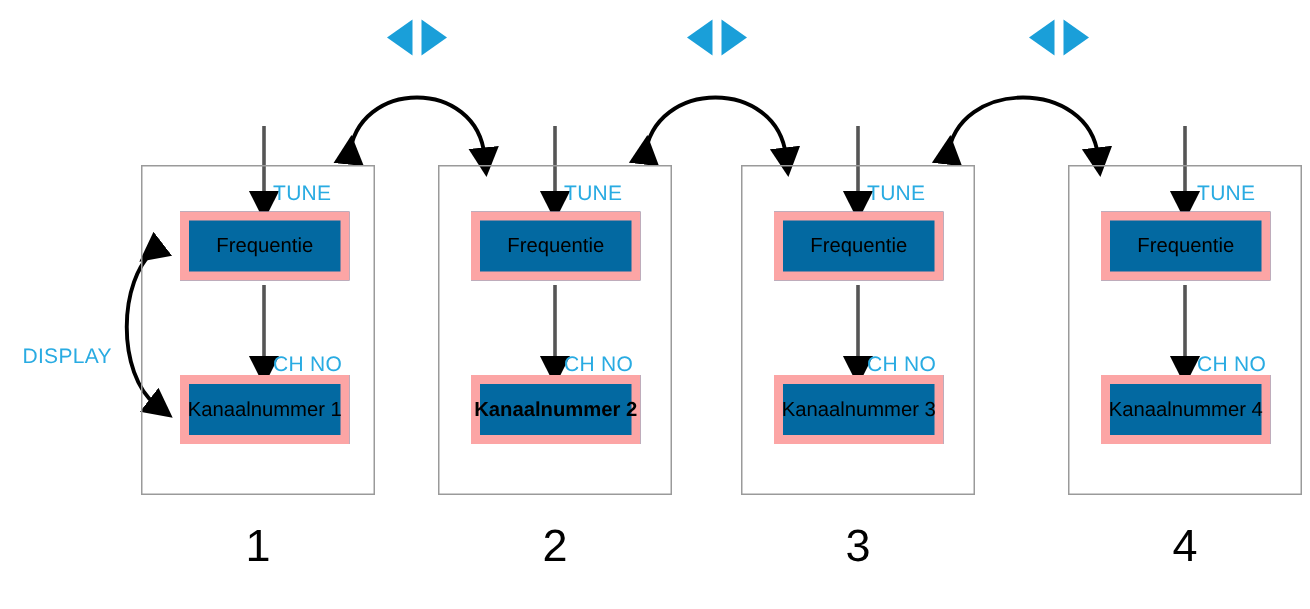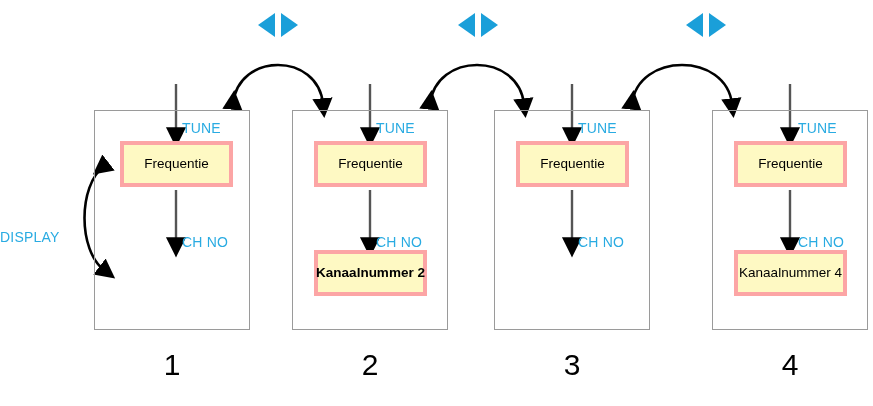--- a/index.html
+++ b/index.html
@@ -24,22 +24,22 @@
   }
   .panel {
     position: absolute;
     box-sizing: border-box;
     border: 1.5px solid #9a9a9a;
     background: transparent;
   }
   .inner-box {
     position: absolute;
     box-sizing: border-box;
-    border: 4px solid #fca5a5;
-    background: #fef9c3;
+    border: 6px solid #fca5a5;
+    background: #0369a1;
     display: flex;
     align-items: center;
     justify-content: center;
   }
   .inner-box span {
     font-size: 13.5px;
     color: #000000;
     line-height: 1;
     white-space: nowrap;
   }
@@ -121,24 +121,27 @@
       <path d="M632,104 C 638,52 726,52 732,104" fill="none" stroke="#000000" stroke-width="2.6" marker-start="url(#ah)" marker-end="url(#ah)"></path>
     </g>
   </svg>
 
   <div class="panel" style="left:94px; top:110px; width:156px; height:220px;"></div>
 
   <div class="inner-box" style="left:120px; top:141px; width:113px; height:46px;">
     <span>Frequentie</span>
   </div>
 
+  <div class="inner-box" style="left:120px; top:250px; width:113px; height:46px;">
+    <span>Kanaalnummer 1</span>
+  </div>
 
   <div class="blue-label" style="left:182px; top:96px;">TUNE</div>
   <div class="blue-label" style="left:182px; top:210px;">CH NO</div>
-  <div class="blue-label" style="left:0; top:205px;">DISPLAY</div>
+  <div class="blue-label" style="left:15px; top:205px;">DISPLAY</div>
 
   <div class="panel-number" style="left:142px; top:350px; width:60px;">1</div>
 
   <div class="panel" style="left:292px; top:110px; width:156px; height:220px;"></div>
 
   <div class="inner-box" style="left:314px; top:141px; width:113px; height:46px;">
     <span>Frequentie</span>
   </div>
 
   <div class="inner-box" style="left:314px; top:250px; width:113px; height:46px;font-weight:bold;">
@@ -149,20 +152,23 @@
   <div class="blue-label" style="left:376px; top:210px;">CH NO</div>
 
   <div class="panel-number" style="left:340px; top:350px; width:60px;">2</div>
 
   <div class="panel" style="left:494px; top:110px; width:156px; height:220px;"></div>
 
   <div class="inner-box" style="left:516px; top:141px; width:113px; height:46px;">
     <span>Frequentie</span>
   </div>
 
+  <div class="inner-box" style="left:516px; top:250px; width:113px; height:46px;">
+    <span>Kanaalnummer 3</span>
+  </div>
 
   <div class="blue-label" style="left:578px; top:96px;">TUNE</div>
   <div class="blue-label" style="left:578px; top:210px;">CH NO</div>
 
   <div class="panel-number" style="left:542px; top:350px; width:60px;">3</div>
 
   <div class="panel" style="left:712px; top:110px; width:156px; height:220px;"></div>
 
   <div class="inner-box" style="left:734px; top:141px; width:113px; height:46px;">
     <span>Frequentie</span>

